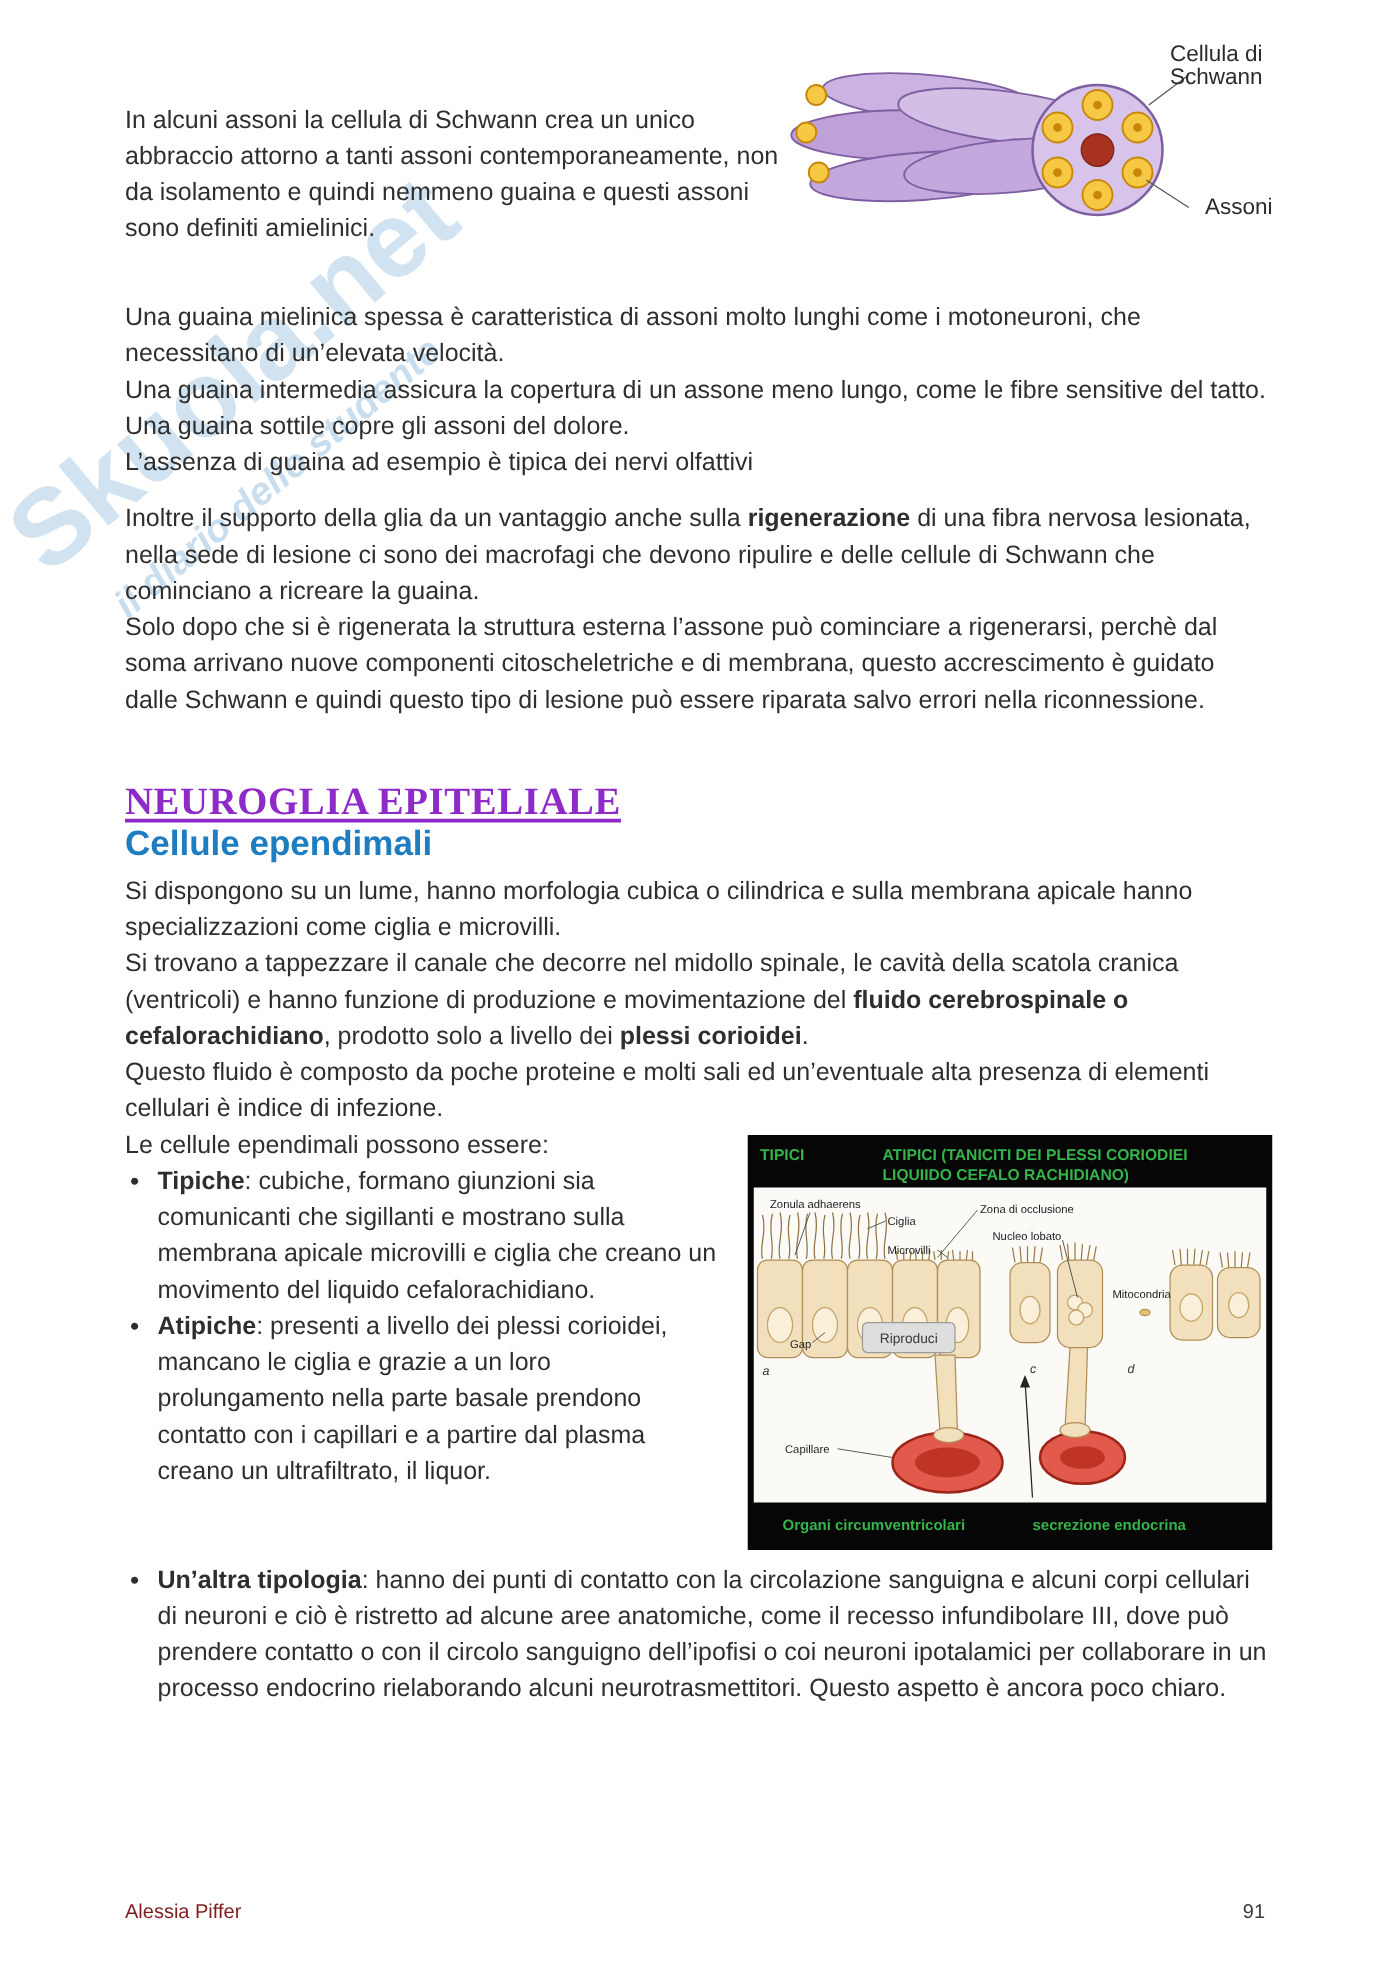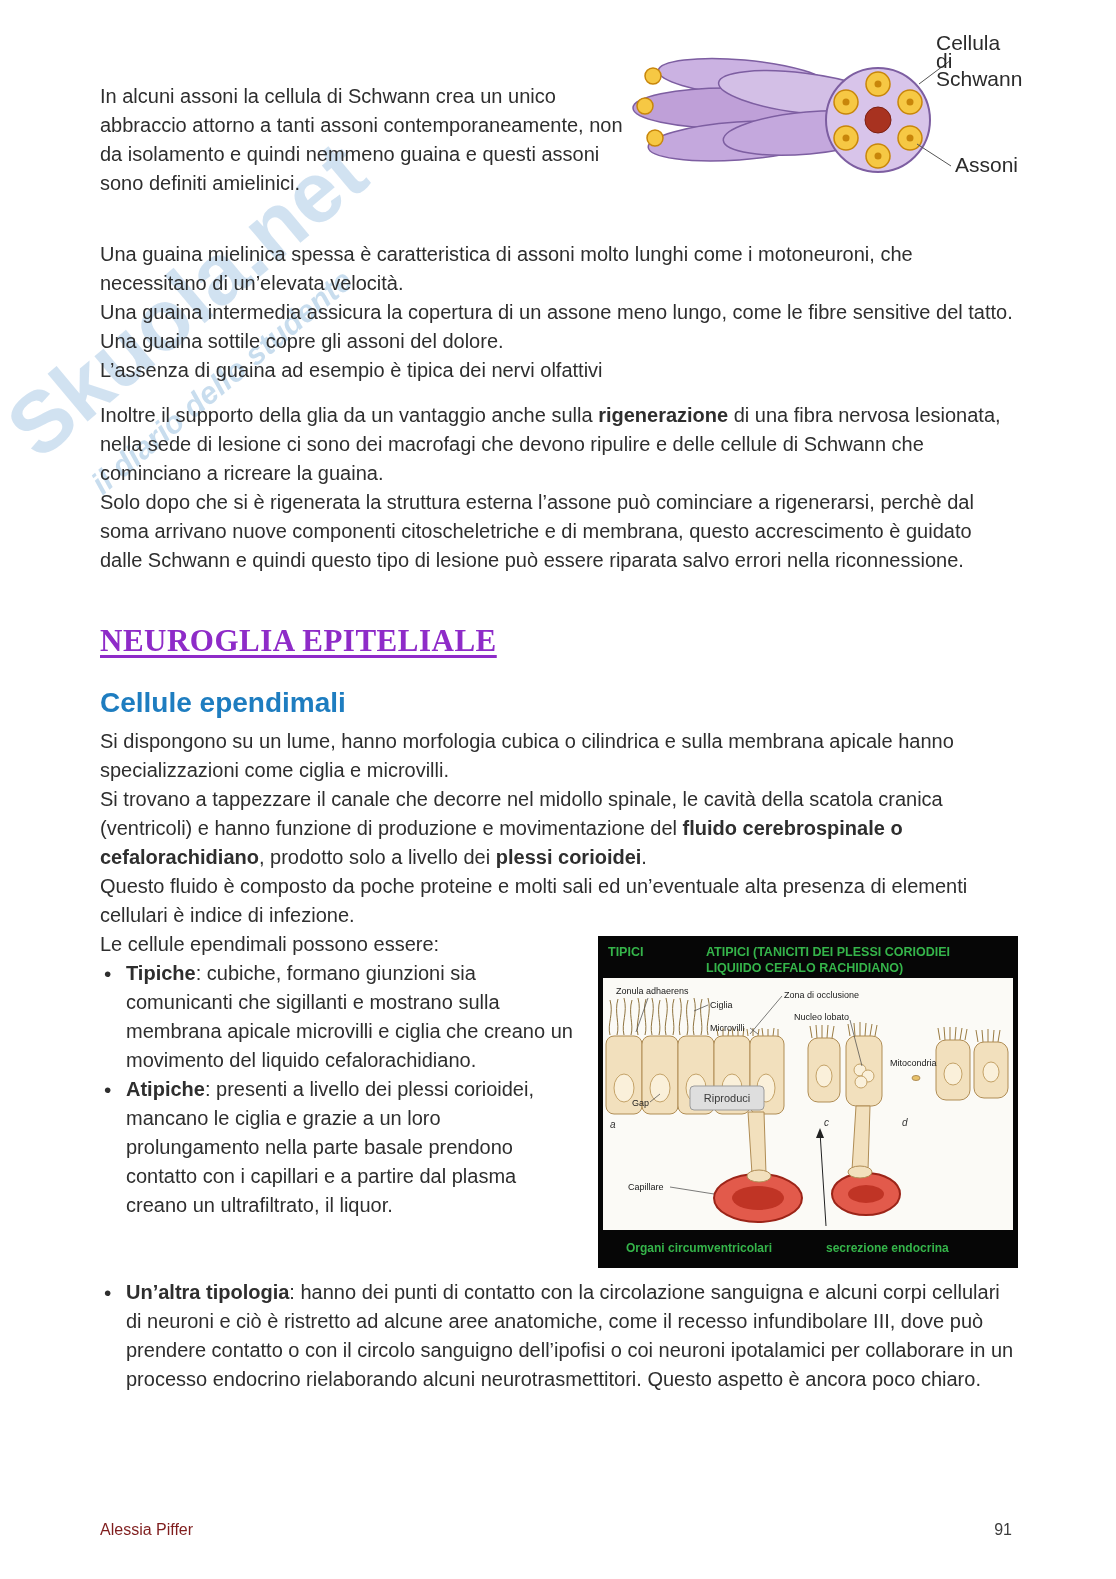--- a/index.html
+++ b/index.html
@@ -24,29 +24,29 @@
   .content { position:absolute; z-index:1; left:100px; top:34px; width:918px; }
 
   .body { font-size:20px; line-height:29px; }
   b { font-weight:bold; }
 
   
   .intro-row { display:flex; margin-bottom:38px; }
   .intro-text { width:535px; flex:0 0 auto;margin-top:48px; }
   .nerve-fig { position:relative; flex:1; height:168px; margin-left:-12px; }
   .nerve-fig svg { position:absolute; left:0; top:4px; }
-  .nf-label { position:absolute; font-size:21px; line-height:18px; color:#2b2b2b; }
+  .nf-label { position:absolute; font-size:18px; line-height:18px; color:#2b2b2b; }
   .nf-schwann { right:0; top:0; width:82px; }
   .nf-assoni  { right:0; top:122px; }
 
   .block-guaina { margin-bottom:16px; }
   .block-rigen  { margin-bottom:0; }
 
   .section-title {
-    margin-top:48px; margin-bottom:28px;
+    margin-top:48px; margin-bottom:0;
     font-family:"Liberation Serif", serif;
     font-size:31px; font-weight:bold; letter-spacing:.5px;
     color:#8e2bc8; text-decoration:underline; text-underline-offset:4px;
   }
   .subsection-title { font-size:28px; font-weight:bold; color:#1e7dc0; margin-bottom:8px; }
 
   .cell-figure {
     float:right; width:420px; height:332px;
     margin:6px 0 10px 24px; position:relative;
   }

